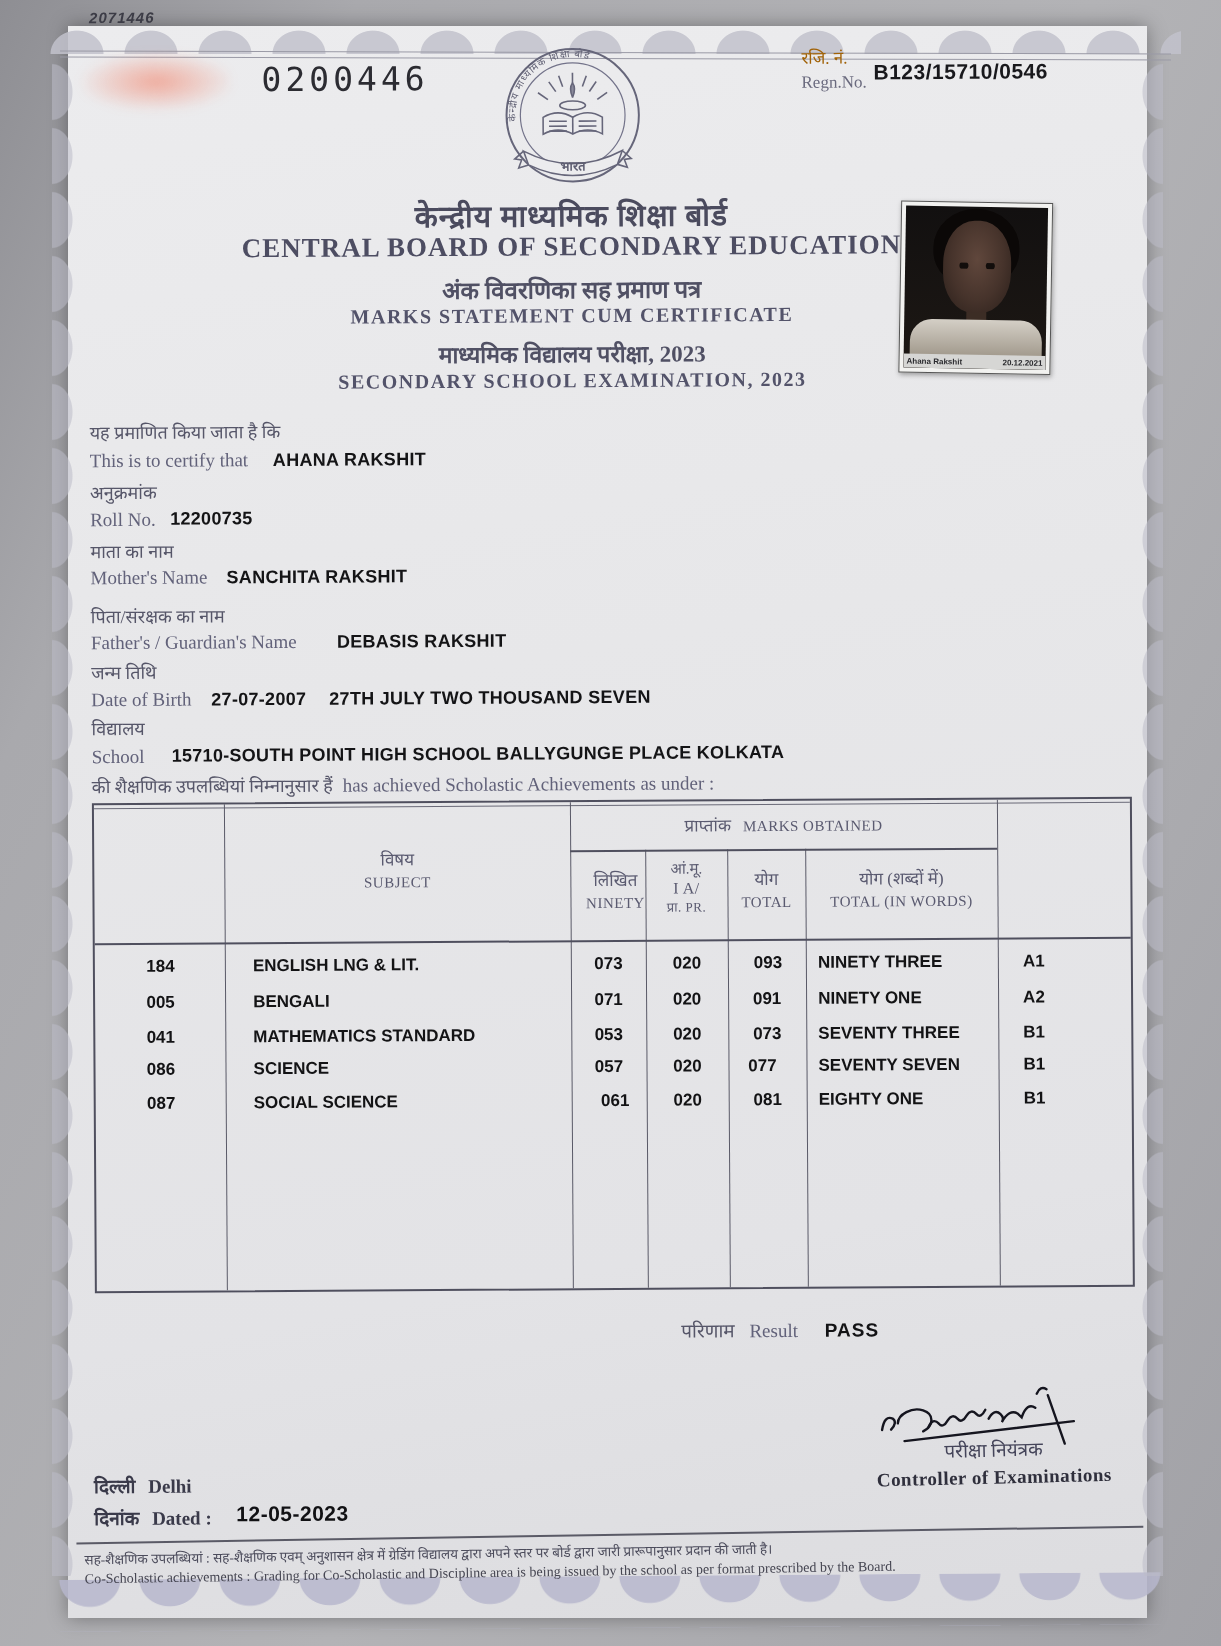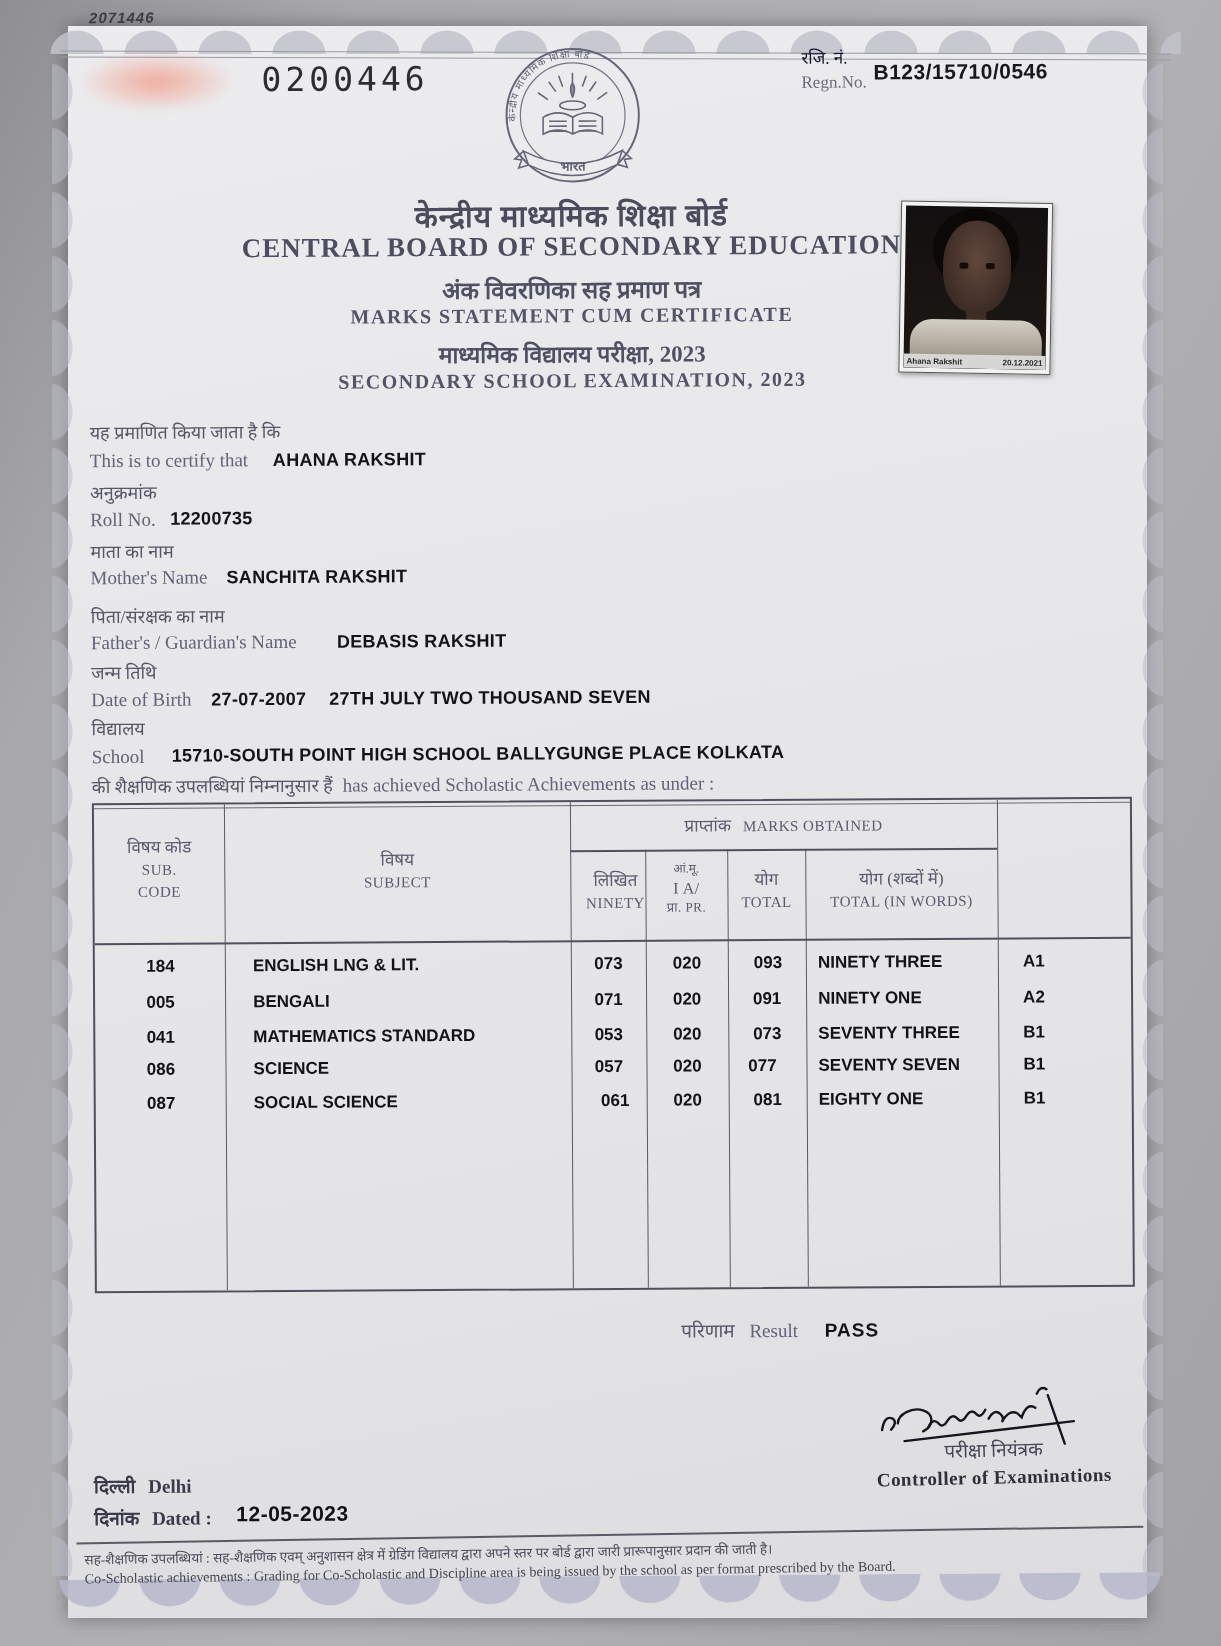--- a/index.html
+++ b/index.html
@@ -32,21 +32,21 @@
 
   
   .sheet-no{position:absolute;left:94px;top:6px;font-family:"Liberation Sans",sans-serif;
             font-weight:bold;font-style:italic;font-size:15px;color:#3c3c46;letter-spacing:1px;}
   .stamp-ghost{position:absolute;left:86px;top:50px;width:150px;height:58px;border-radius:8px;
             background:radial-gradient(ellipse at 50% 50%,rgba(243,108,78,.5),rgba(243,108,78,0) 75%);
             filter:blur(5px);}
   .serial{position:absolute;left:266px;top:58px;font-family:"DejaVu Sans Mono",monospace;
           font-size:33px;color:#2c2c32;letter-spacing:4px;}
   .regn{position:absolute;left:806px;top:48px;line-height:24px;}
-  .regn .hi{font-size:17px;color:#0f172a;}
+  .regn .hi{font-size:17px;color:#a16207;}
   .regn .en{font-size:17px;color:#6a6a7e;}
   .regn-val{position:absolute;left:878px;top:62px;font-family:"Liberation Sans",sans-serif;
             font-weight:bold;font-size:21px;color:#18181c;letter-spacing:.5px;}
 
   
   .emblem{position:absolute;left:498px;top:40px;}
   .emblem svg text{fill:#5e5e72;}
 
   
   .photo{position:absolute;left:903px;top:204px;width:152px;height:172px;background:#f2f2f0;
@@ -229,39 +229,34 @@
       <div class="inner-topline"></div>
       <div class="vline" style="left:130px"></div>
       <div class="vline" style="left:476px"></div>
       <div class="vline sub" style="left:551px"></div>
       <div class="vline sub" style="left:633px"></div>
       <div class="vline sub" style="left:711px"></div>
       <div class="vline" style="left:903px"></div>
       <div class="hline" style="left:476px;width:427px;top:48px"></div>
       <div class="hline" style="left:0;right:0;top:138px"></div>
 
-      <div class="th" style="left:0;top:32px;width:130px">
-        <span class="hi">विषय कोड</span>
-        <span class="en">SUB.</span>
-        <span class="en">CODE</span>
-      </div>
       <div class="th" style="left:130px;top:46px;width:346px">
         <span class="hi">विषय</span>
         <span class="en">SUBJECT</span>
       </div>
       <div class="th" style="left:476px;top:14px;width:427px">
         <span class="hi" style="display:inline">प्राप्तांक</span>
         <span class="en" style="display:inline;margin-left:8px">MARKS OBTAINED</span>
       </div>
       <div class="th" style="left:476px;top:68px;width:90px">
         <span class="hi">लिखित</span>
         <span class="en">NINETY</span>
       </div>
       <div class="th" style="left:551px;top:58px;width:82px;line-height:19px">
-        <span class="hi" style="font-size:12px">आं.मू.</span>
+        <span class="hi" style="font-size:15px">आं.मू.</span>
         <span class="en" style="font-size:16px">I A/</span>
         <span class="en" style="font-size:13px">प्रा. PR.</span>
       </div>
       <div class="th" style="left:633px;top:68px;width:78px">
         <span class="hi">योग</span>
         <span class="en">TOTAL</span>
       </div>
       <div class="th" style="left:711px;top:68px;width:192px">
         <span class="hi">योग (शब्दों में)</span>
         <span class="en">TOTAL (IN WORDS)</span>

